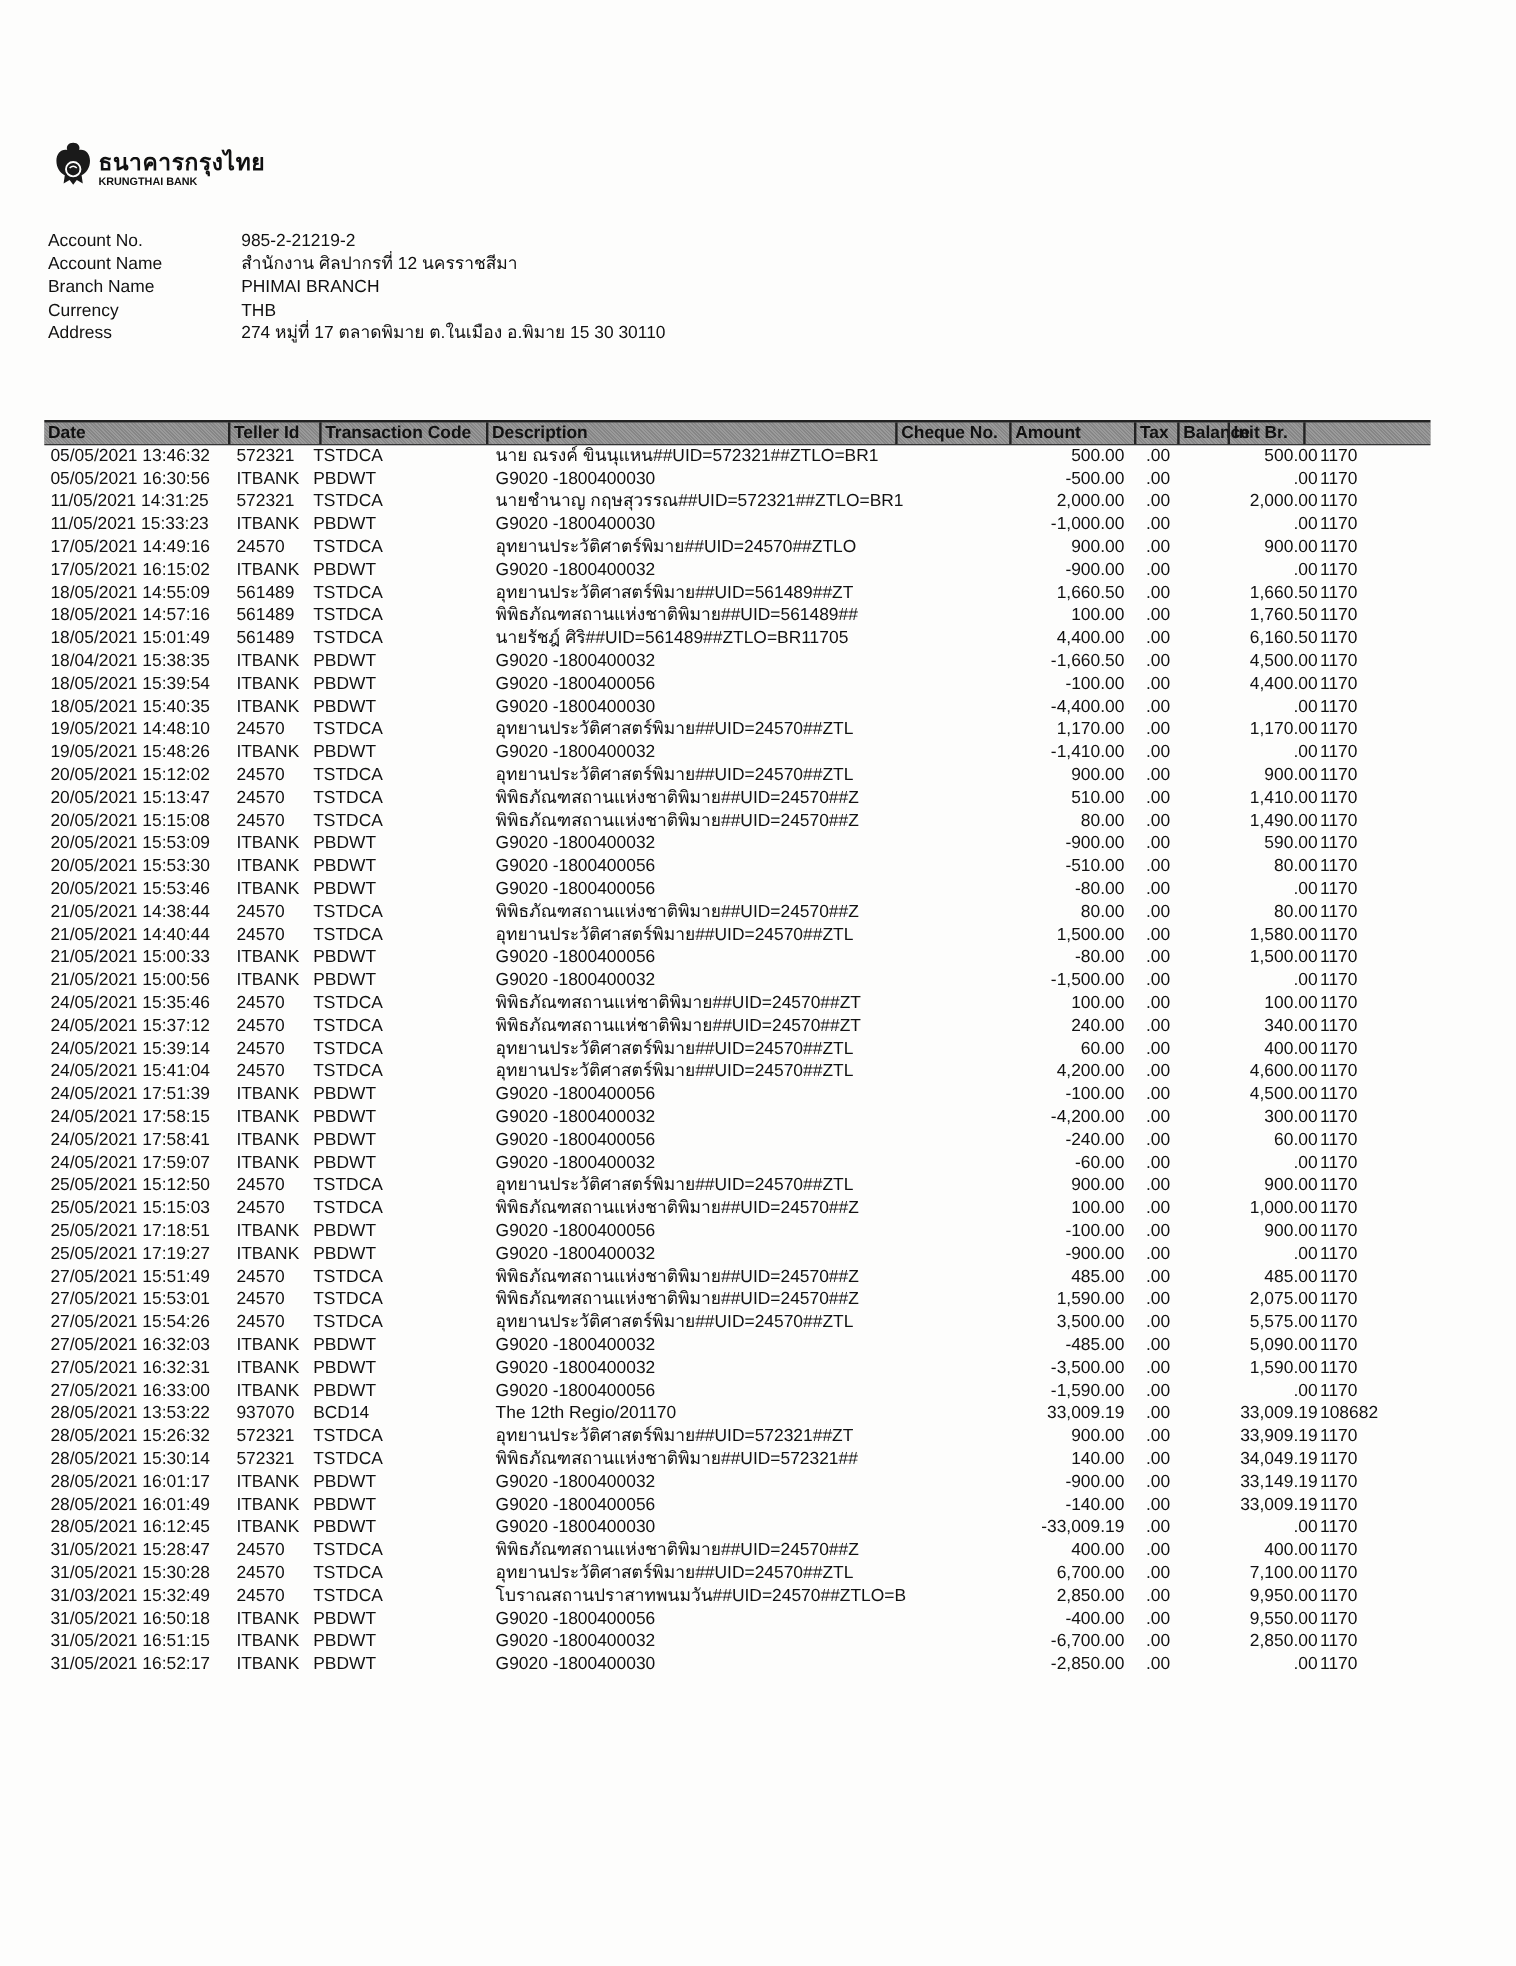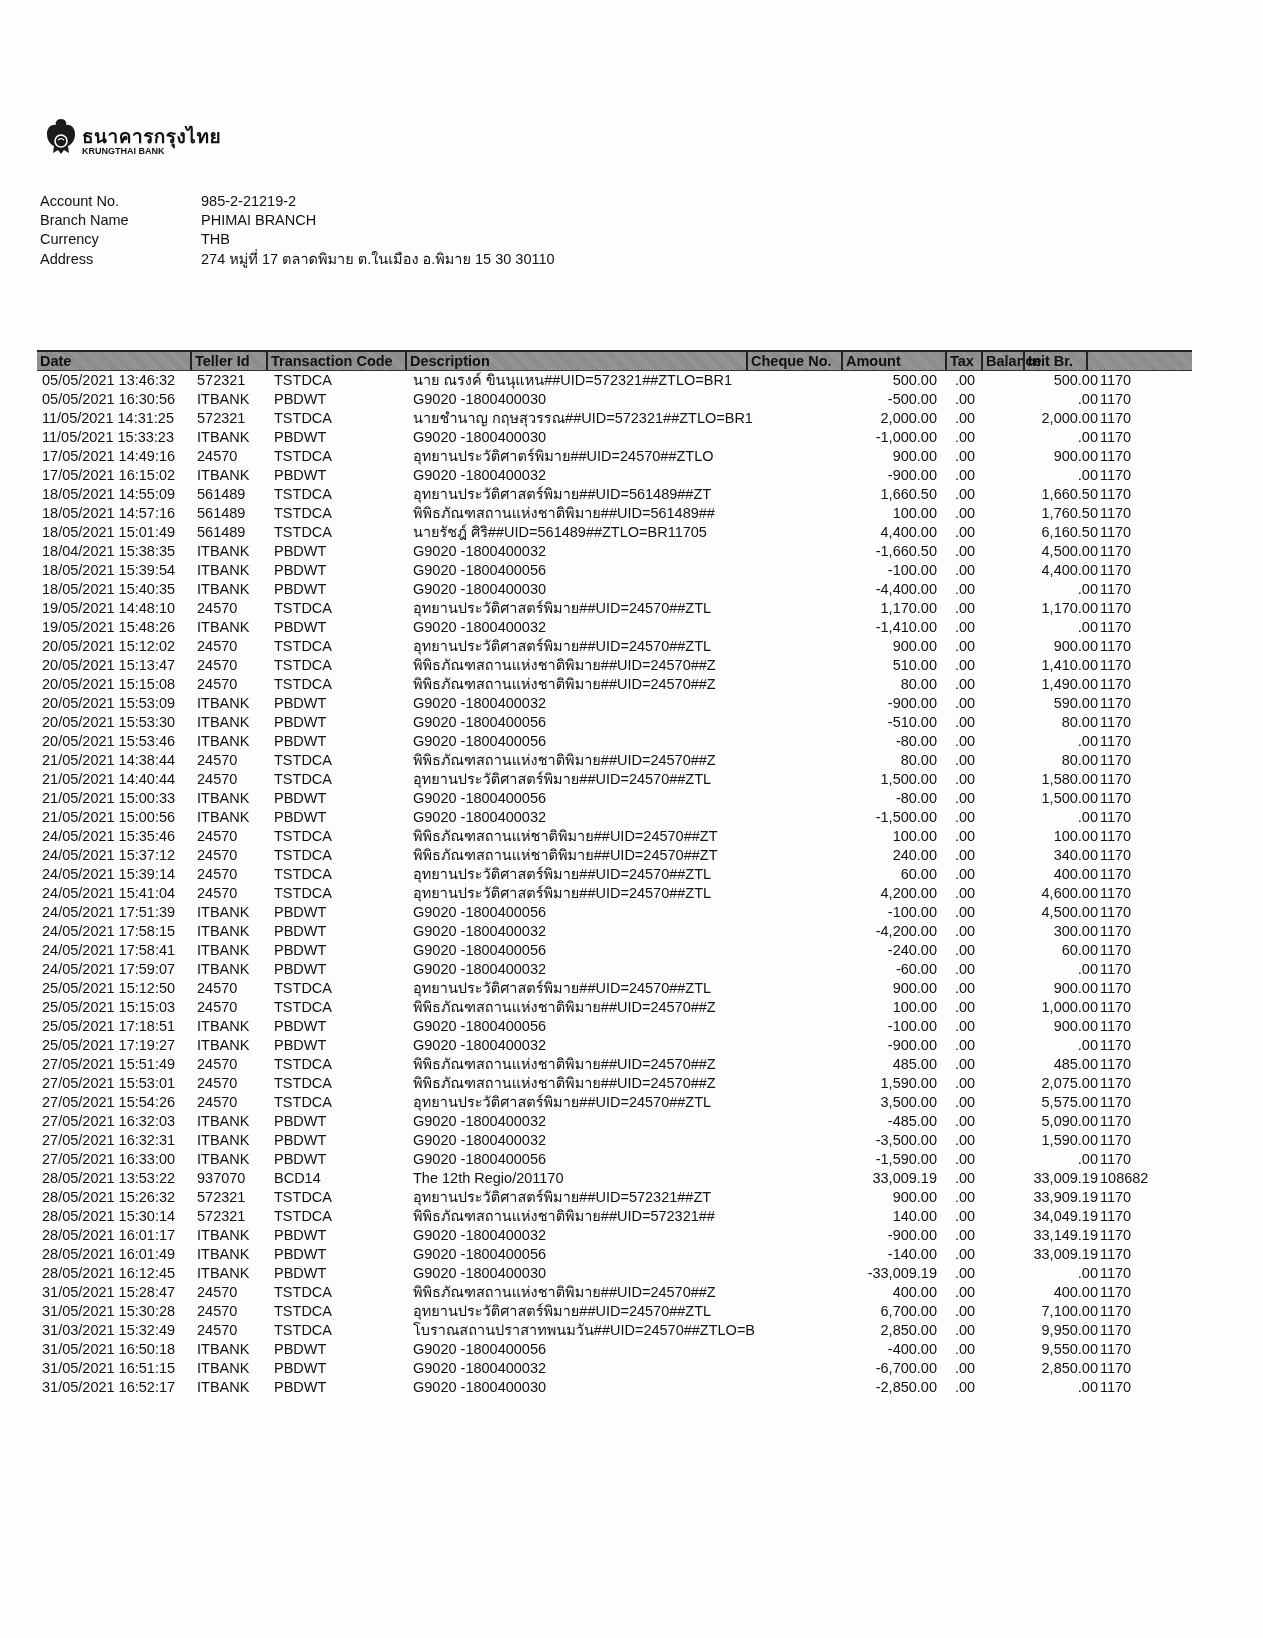--- a/index.html
+++ b/index.html
@@ -19,21 +19,21 @@
       border-top: 2px solid #222; border-bottom: 1px solid #333;
       background-image: repeating-linear-gradient(45deg, #9a9a9a 0 1px, #868686 1px 2px); margin-top: 40px; }
     .th { position: absolute; top: 0; height: 18px; line-height: 18px; font-size: 14.5px;
       font-weight: bold; color: #111; padding-left: 3px; border-left: 2px solid #222; box-sizing: border-box; }
     .th:first-child { border-left: none; }
     .tbody { position: relative; }
     .tr { position: relative; height: 19px; font-size: 14.5px; line-height: 19px; white-space: nowrap; }
     .td { position: absolute; top: 0; }
     .c-date { left: 5px; }
     .c-teller { left: 160px; }
-    .c-code { left: 237px; }
+    .c-code { left: 224px; }
     .c-desc { left: 376px; }
     .c-amount { right: 255px; text-align: right; }
     .c-tax { left: 918px; }
     .c-bal { right: 94px; text-align: right; }
     .c-init { left: 1063px; }
   </style>
 </head>
 <body>
 
 <div class="logo">
@@ -49,20 +49,24 @@
     <div class="logo-en">KRUNGTHAI BANK</div>
   </div>
 </div>
 
 <div class="info">
   <div class="info-row">
     <span class="info-label">Account No.</span>
     <span>985-2-21219-2</span>
   </div>
   <div class="info-row">
+    <span class="info-label">Account Name</span>
+    <span>สำนักงาน ศิลปากรที่ 12 นครราชสีมา</span>
+  </div>
+  <div class="info-row">
     <span class="info-label">Branch Name</span>
     <span>PHIMAI BRANCH</span>
   </div>
   <div class="info-row">
     <span class="info-label">Currency</span>
     <span>THB</span>
   </div>
   <div class="info-row">
     <span class="info-label">Address</span>
     <span>274 หมู่ที่ 17 ตลาดพิมาย ต.ในเมือง อ.พิมาย 15 30 30110</span>

